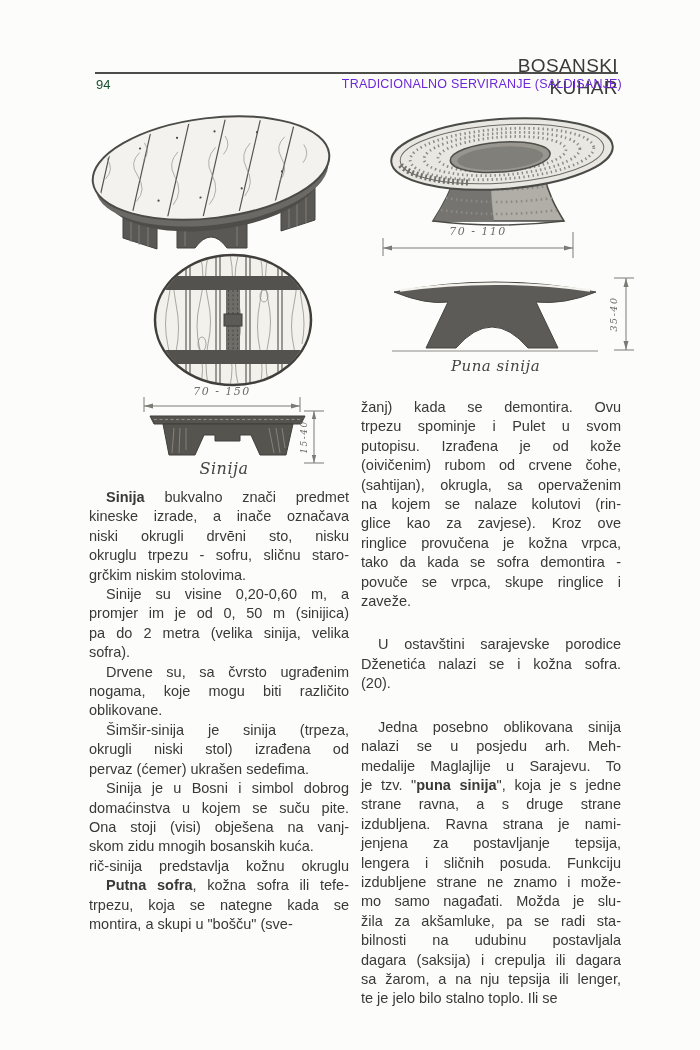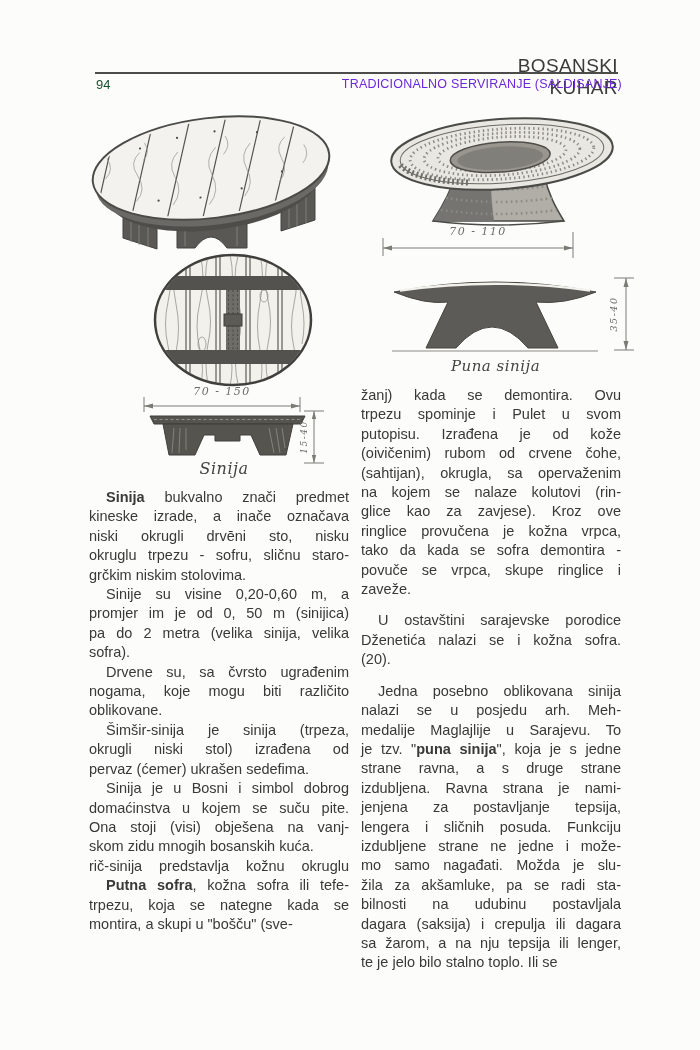--- a/index.html
+++ b/index.html
@@ -23,22 +23,22 @@
   .subtitle{
     position:absolute;left:330px;top:77px;width:292px;text-align:right;
     font-size:12.5px;color:#6d28d9;letter-spacing:.2px;
   }
   
   .col{
     position:absolute;width:260px;
     font-size:14.5px;line-height:19.4px;color:#393937;
   }
   .col-left{left:89px;top:488px;}
-  .col-right{left:361px;top:386px;}
-  .para.gap{margin-top:12px;}
+  .col-right{left:361px;top:398px;}
+  .para.gap{margin-top:24px;}
   .line{text-align:justify;text-align-last:justify;}
   .line.last{text-align-last:left;}
   .line.indent{padding-left:17px;}
   .line b{font-weight:bold;}
   
   .caption{
     position:absolute;text-align:center;
     font-family:"DejaVu Serif",serif;font-style:italic;
     color:#45443f;letter-spacing:.5px;
   }
@@ -325,21 +325,21 @@
     </div>
     <div class="para gap">
       <div class="line indent">Jedna posebno oblikovana sinija</div>
       <div class="line">nalazi se u posjedu arh. Meh-</div>
       <div class="line">medalije Maglajlije u Sarajevu. To</div>
       <div class="line">je tzv. "<b>puna sinija</b>", koja je s jedne</div>
       <div class="line">strane ravna, a s druge strane</div>
       <div class="line">izdubljena. Ravna strana je nami-</div>
       <div class="line">jenjena za postavljanje tepsija,</div>
       <div class="line">lengera i sličnih posuda. Funkciju</div>
-      <div class="line">izdubljene strane ne jedne i može-</div>
+      <div class="line">izdubljene strane ne znamo i može-</div>
       <div class="line">mo samo nagađati. Možda je slu-</div>
       <div class="line">žila za akšamluke, pa se radi sta-</div>
       <div class="line">bilnosti na udubinu postavljala</div>
       <div class="line">dagara (saksija) i crepulja ili dagara</div>
       <div class="line">sa žarom, a na nju tepsija ili lenger,</div>
       <div class="line last">te je jelo bilo stalno toplo. Ili se</div>
     </div>
   </div>
 
 </body></html>

